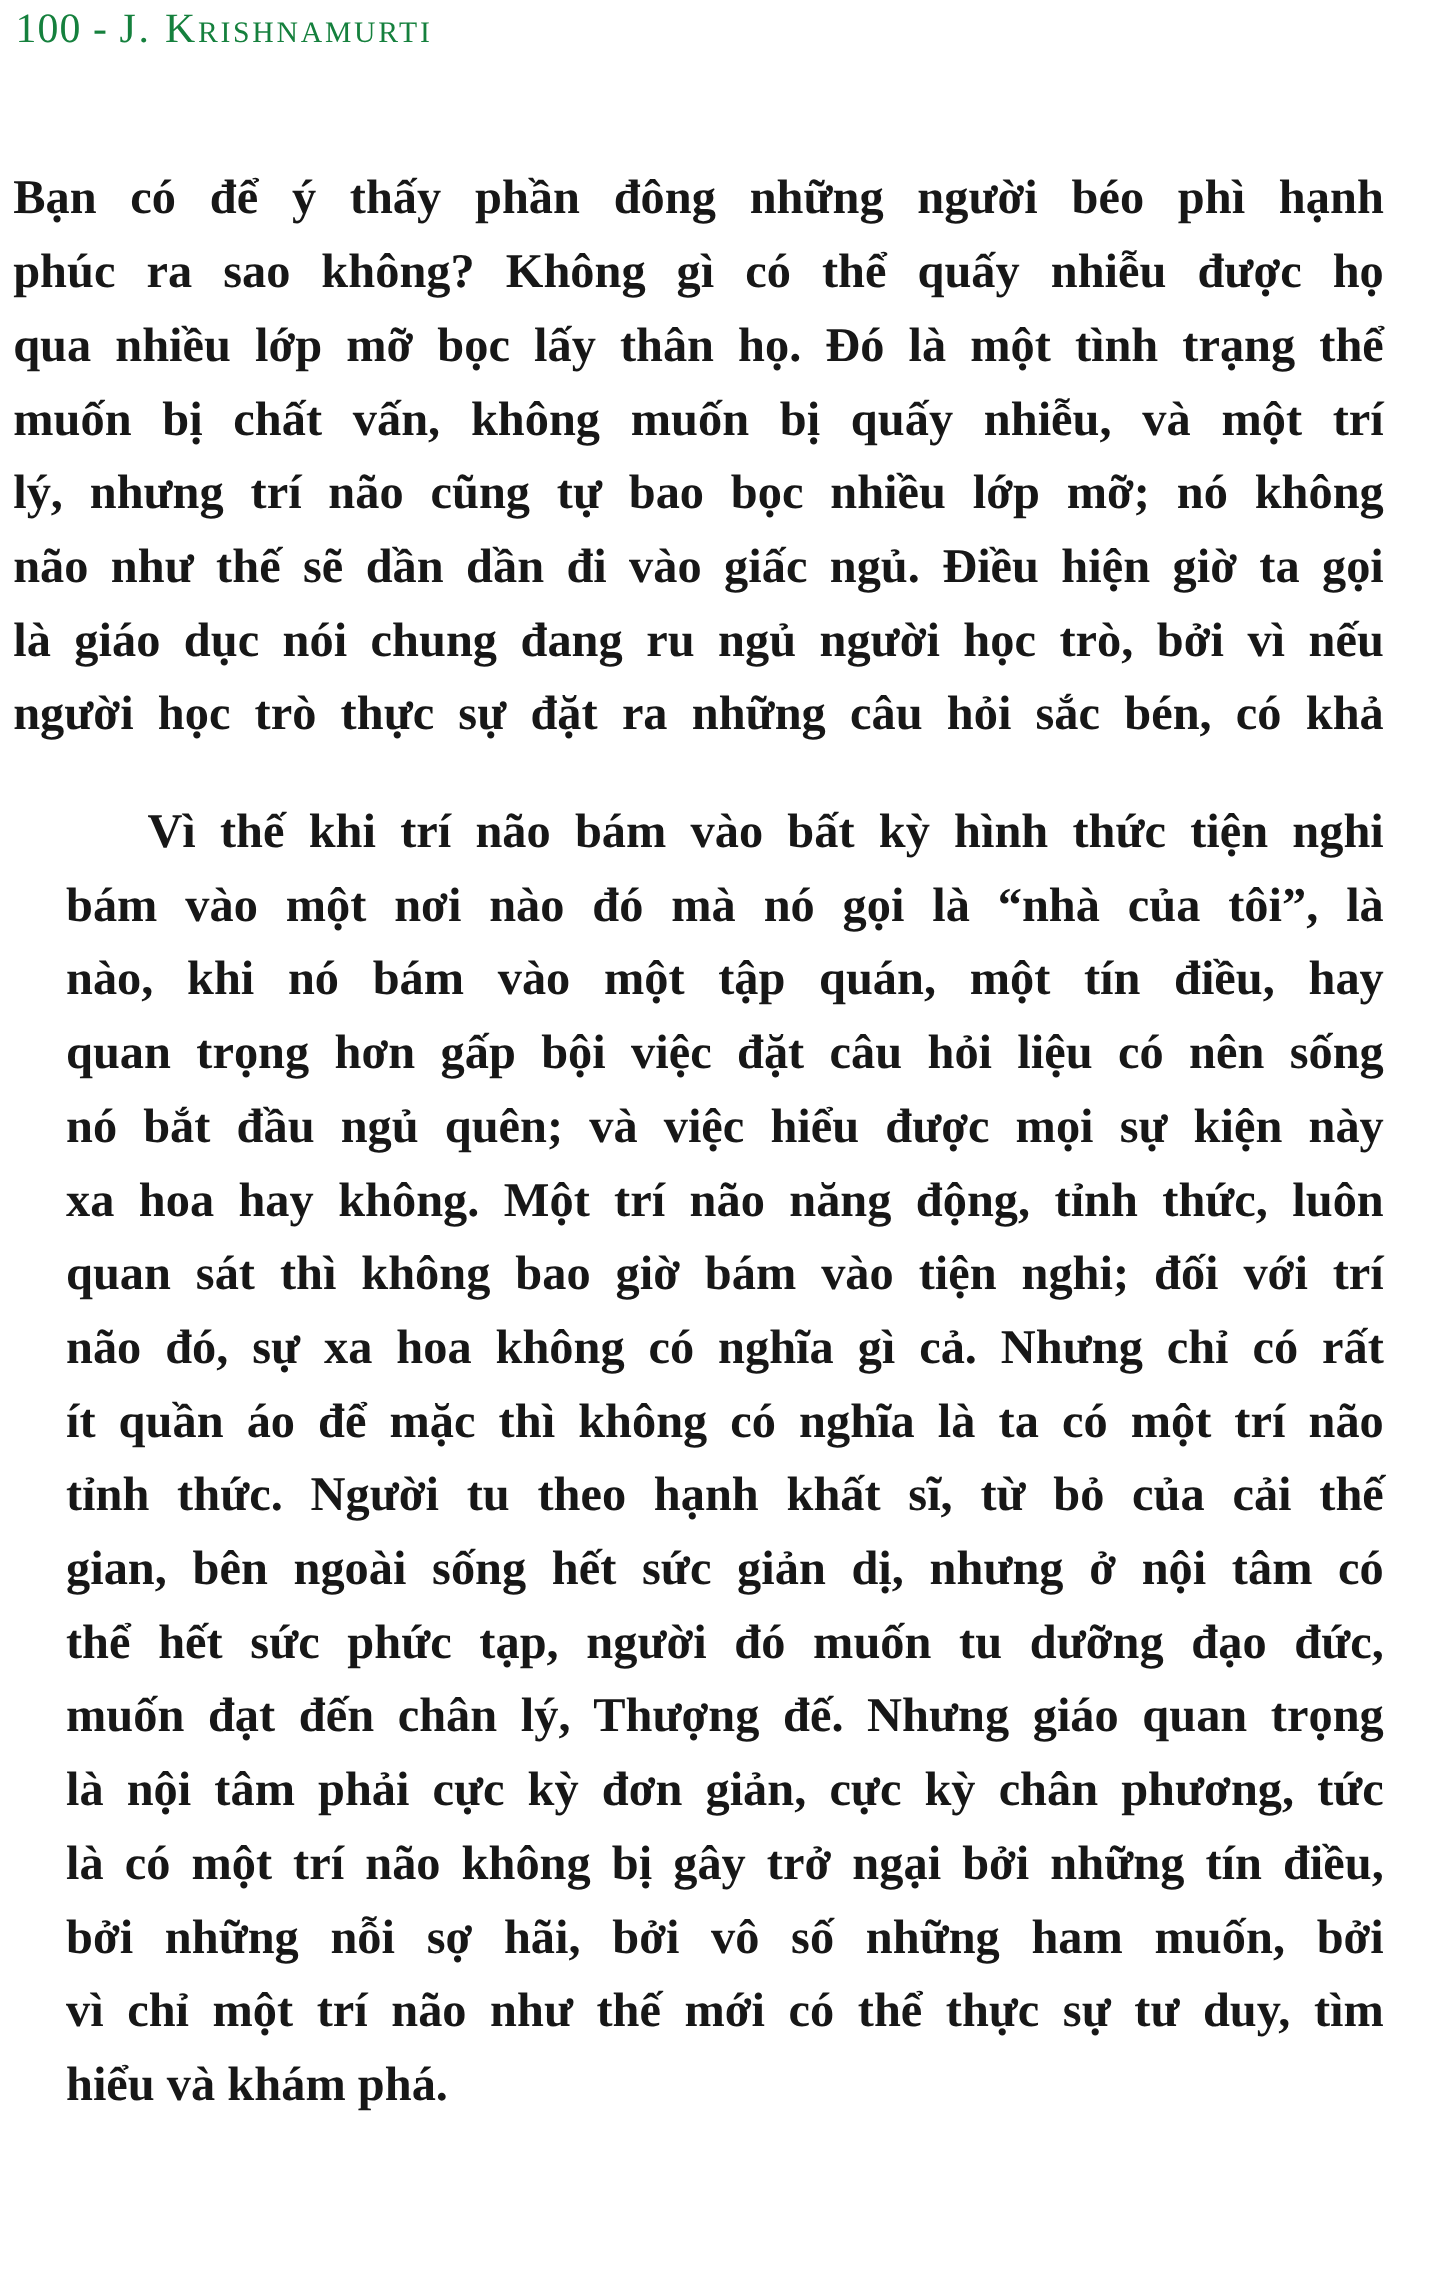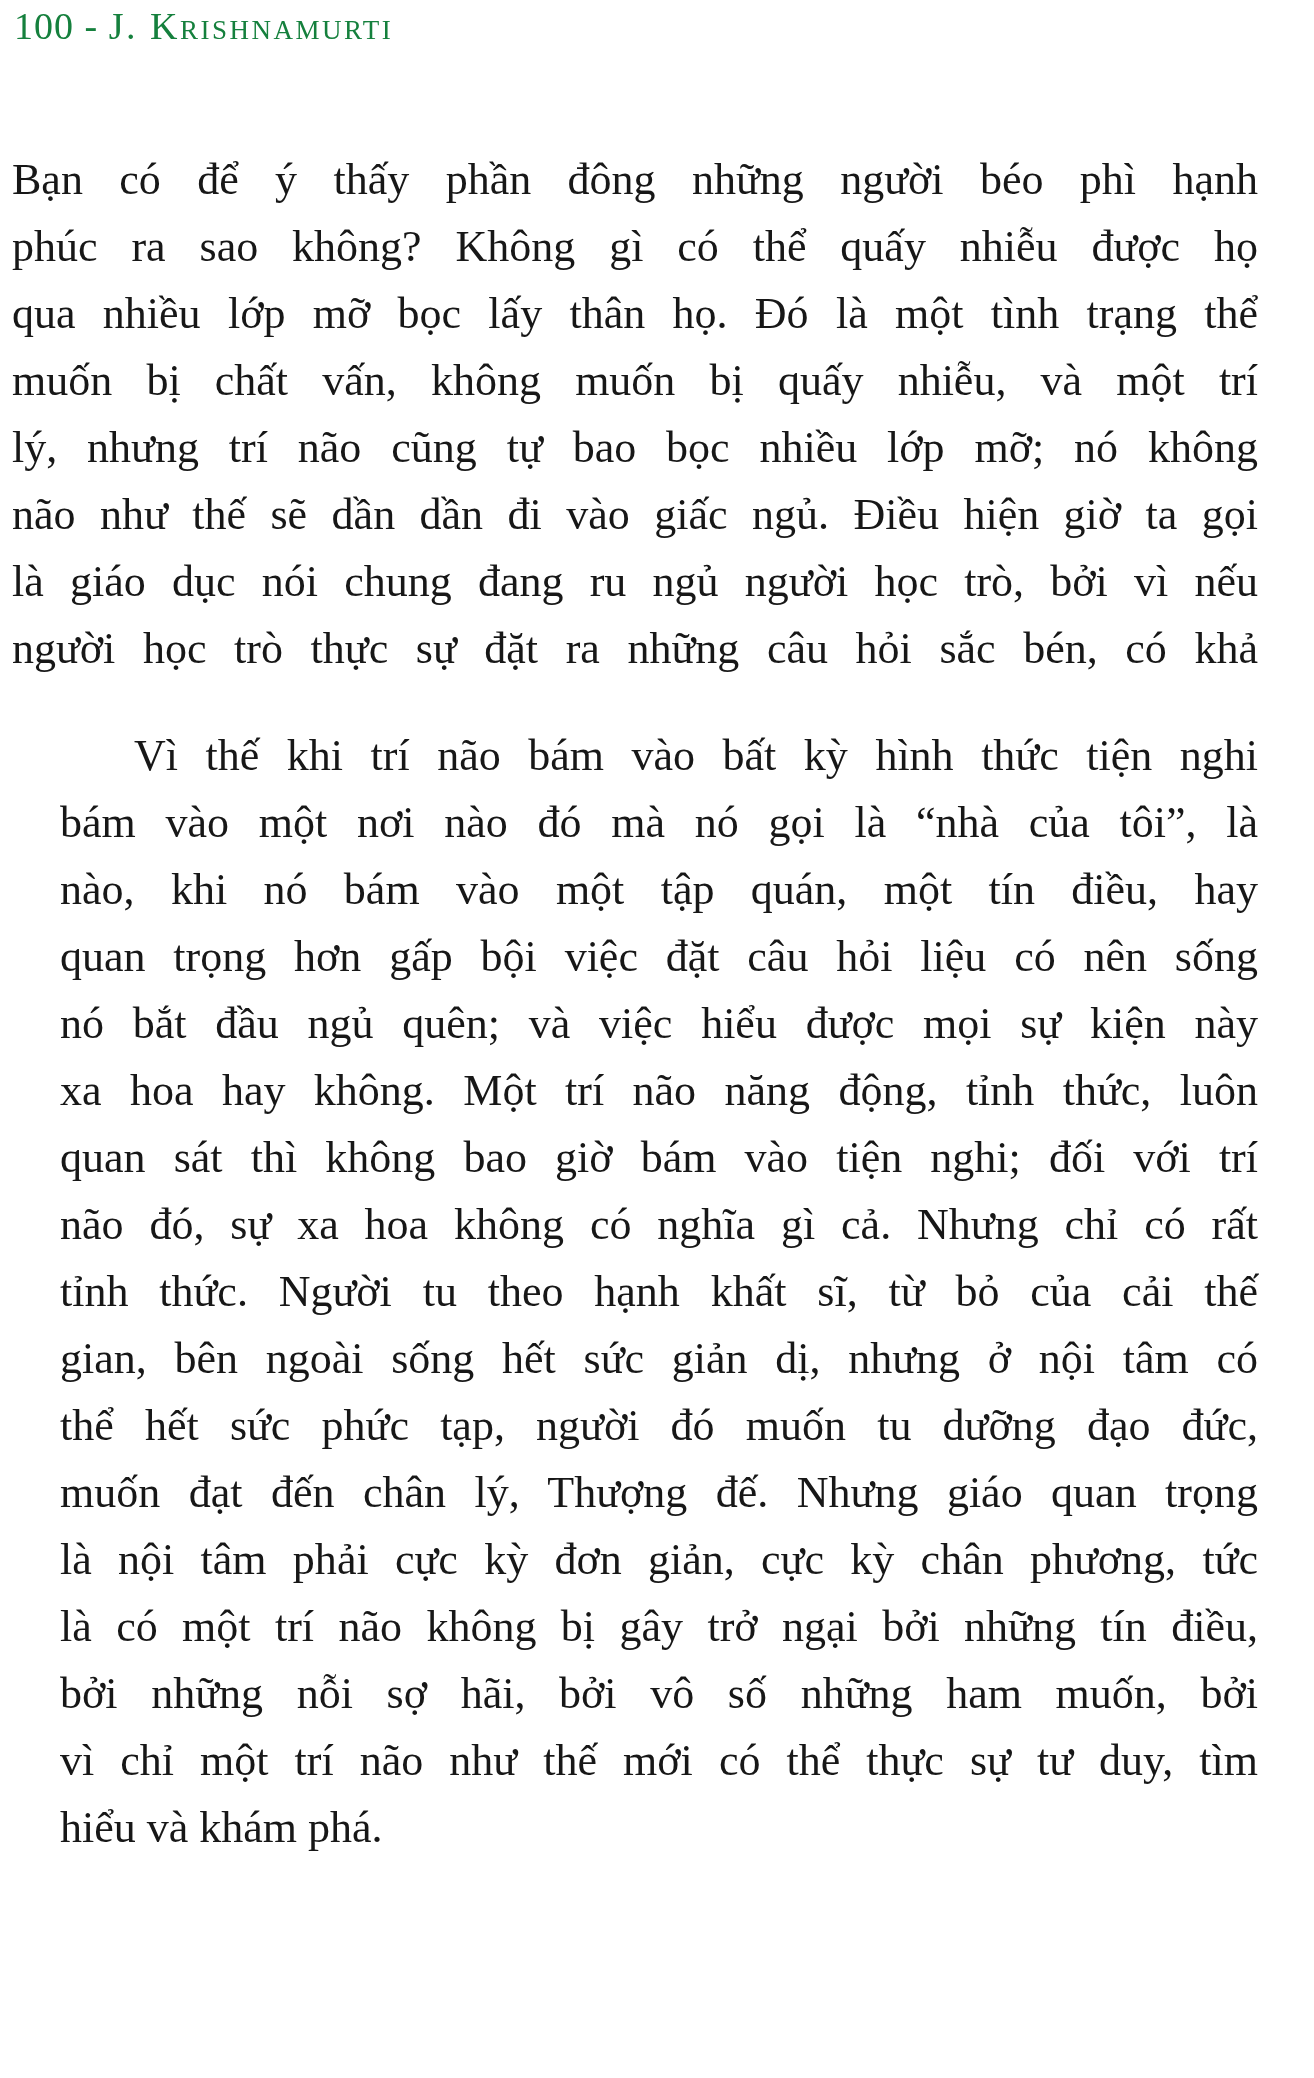--- a/index.html
+++ b/index.html
@@ -32,21 +32,21 @@
   }
   .page-body {
     position: absolute;
     left: 12px;
     top: 146px;
     width: 1246px;
     font-size: 44px;
     line-height: 67px;
     color: #171717;
   }
-  .paragraph { margin: 0; }
+  .paragraph { margin: 0; font-weight: bold; }
   .paragraph + .paragraph { margin-top: 40px; margin-left: 48px; }
   .line {
     text-align: justify;
     text-align-last: justify;
     height: 67px;
     white-space: normal;
   }
   .line.last {
     text-align-last: left;
   }
@@ -78,20 +78,21 @@
       </div>
       <div class="paragraph">
         <div class="line indent">Vì thế khi trí não bám vào bất kỳ hình thức tiện nghi</div>
         <div class="line">bám vào một nơi nào đó mà nó gọi là “nhà của tôi”, là</div>
         <div class="line">nào, khi nó bám vào một tập quán, một tín điều, hay</div>
         <div class="line">quan trọng hơn gấp bội việc đặt câu hỏi liệu có nên sống</div>
         <div class="line">nó bắt đầu ngủ quên; và việc hiểu được mọi sự kiện này</div>
         <div class="line">xa hoa hay không. Một trí não năng động, tỉnh thức, luôn</div>
         <div class="line">quan sát thì không bao giờ bám vào tiện nghi; đối với trí</div>
         <div class="line">não đó, sự xa hoa không có nghĩa gì cả. Nhưng chỉ có rất</div>
+        <div class="line">ít quần áo để mặc thì không có nghĩa là ta có một trí não</div>
         <div class="line">tỉnh thức. Người tu theo hạnh khất sĩ, từ bỏ của cải thế</div>
         <div class="line">gian, bên ngoài sống hết sức giản dị, nhưng ở nội tâm có</div>
         <div class="line">thể hết sức phức tạp, người đó muốn tu dưỡng đạo đức,</div>
         <div class="line">muốn đạt đến chân lý, Thượng đế. Nhưng giáo quan trọng</div>
         <div class="line">là nội tâm phải cực kỳ đơn giản, cực kỳ chân phương, tức</div>
         <div class="line">là có một trí não không bị gây trở ngại bởi những tín điều,</div>
         <div class="line">bởi những nỗi sợ hãi, bởi vô số những ham muốn, bởi</div>
         <div class="line">vì chỉ một trí não như thế mới có thể thực sự tư duy, tìm</div>
         <div class="line last">hiểu và khám phá.</div>
       </div>

